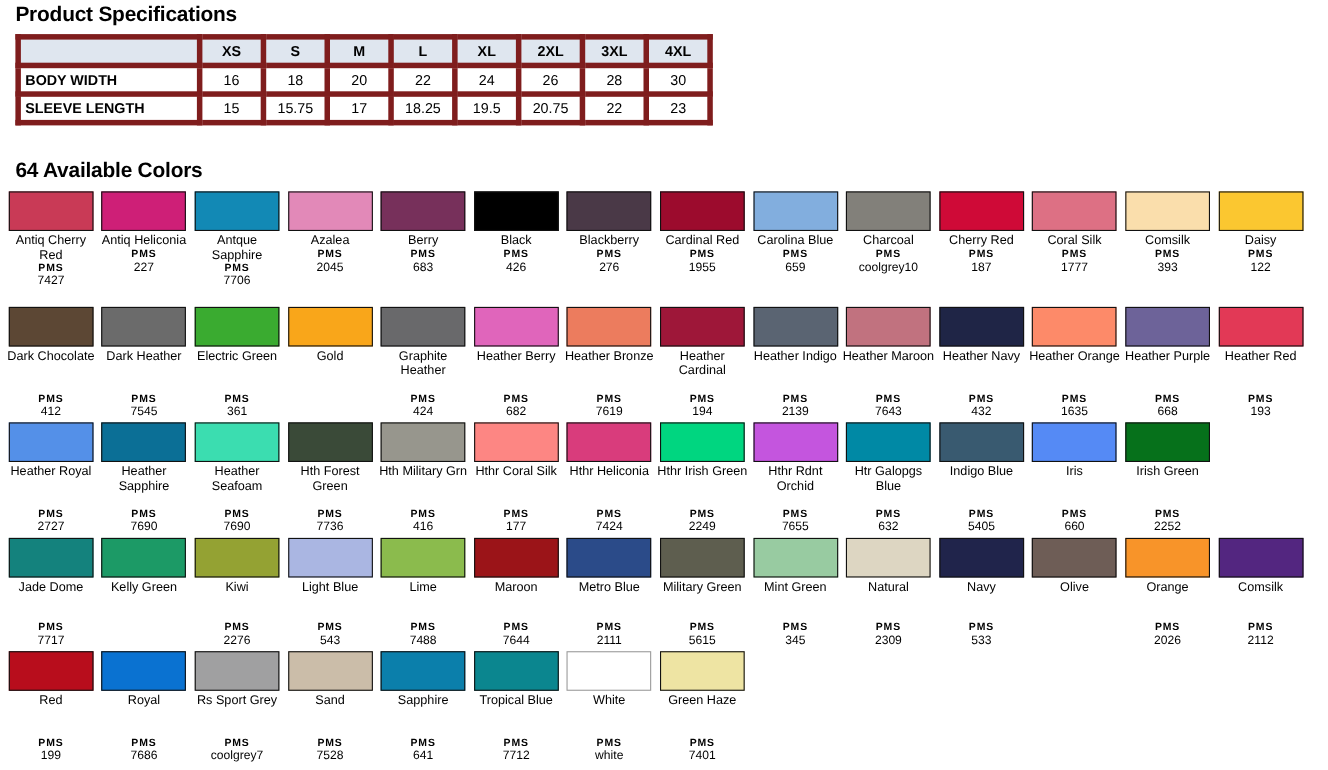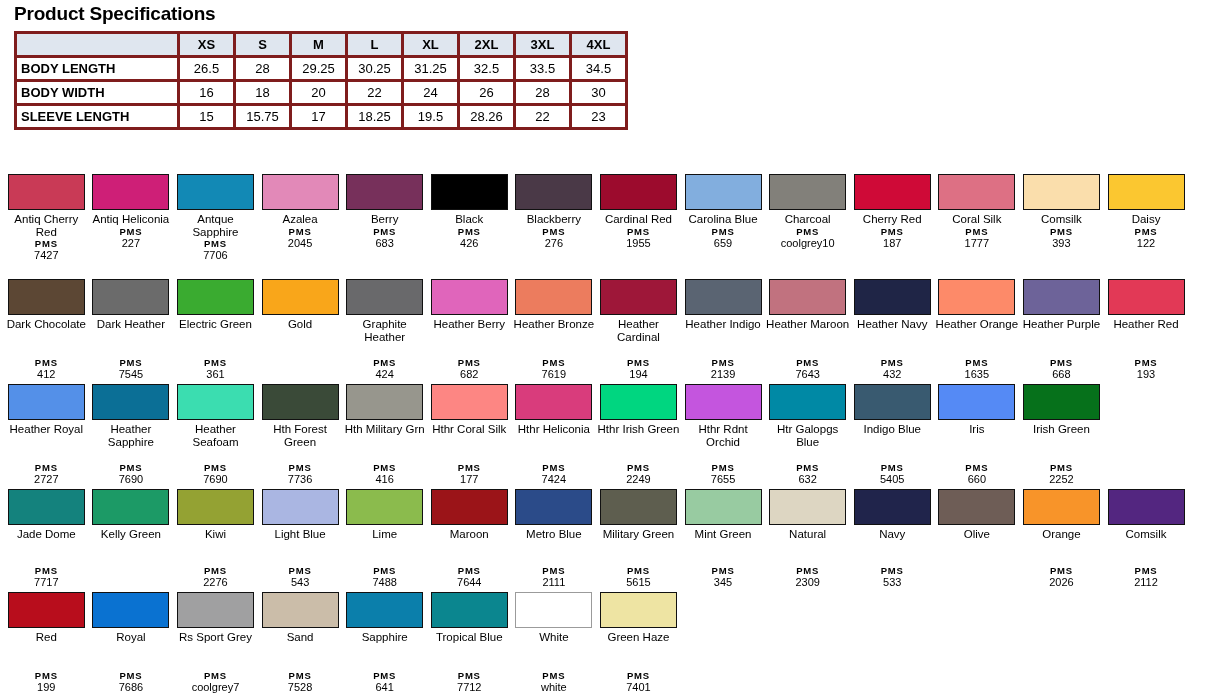--- a/index.html
+++ b/index.html
@@ -37,21 +37,21 @@
     position: absolute;
     left: 14px;
     top: 31px;
   }
   table.spec {
     border-collapse: collapse;
     font-size: 13px;
     background: #fff;
   }
   table.spec th, table.spec td {
-    border: 3px solid #7f1d1d;
+    border: 5px solid #7f1d1d;
     height: 21px;
     line-height: 21px;
     padding: 0 4px;
     text-align: center;
     font-weight: normal;
     white-space: nowrap;
   }
   table.spec thead th {
     background: #dfe6ef;
     font-weight: bold;
@@ -150,57 +150,47 @@
             <th class="val">S</th>
             <th class="val">M</th>
             <th class="val">L</th>
             <th class="val">XL</th>
             <th class="val">2XL</th>
             <th class="val">3XL</th>
             <th class="val">4XL</th>
           </tr>
       </thead>
       <tbody>
-          <tr>
-            <th class="rowlabel">BODY LENGTH</th>
-            <td class="val">26.5</td>
-            <td class="val">28</td>
-            <td class="val">29.25</td>
-            <td class="val">30.25</td>
-            <td class="val">31.25</td>
-            <td class="val">32.5</td>
-            <td class="val">33.5</td>
-            <td class="val">34.5</td>
-          </tr>
           <tr>
             <th class="rowlabel">BODY WIDTH</th>
             <td class="val">16</td>
             <td class="val">18</td>
             <td class="val">20</td>
             <td class="val">22</td>
             <td class="val">24</td>
             <td class="val">26</td>
             <td class="val">28</td>
             <td class="val">30</td>
           </tr>
           <tr>
             <th class="rowlabel">SLEEVE LENGTH</th>
             <td class="val">15</td>
             <td class="val">15.75</td>
             <td class="val">17</td>
             <td class="val">18.25</td>
             <td class="val">19.5</td>
-            <td class="val">28.26</td>
+            <td class="val">20.75</td>
             <td class="val">22</td>
             <td class="val">23</td>
           </tr>
         </tbody>
     </table>
   </div>
 
+  <div class="section-title" id="colors-title">64 Available Colors</div>
 
   <div class="color-grid" id="color-grid">
       <div class="color-row r1">
         <div class="color-cell">
           <div class="swatch" style="background: rgb(201, 58, 86);"></div>
           <div class="cname">Antiq Cherry Red</div>
           <div class="pms-block">
             <span class="pms-label">PMS</span>
             <span class="pms-value">7427</span>
           </div>

